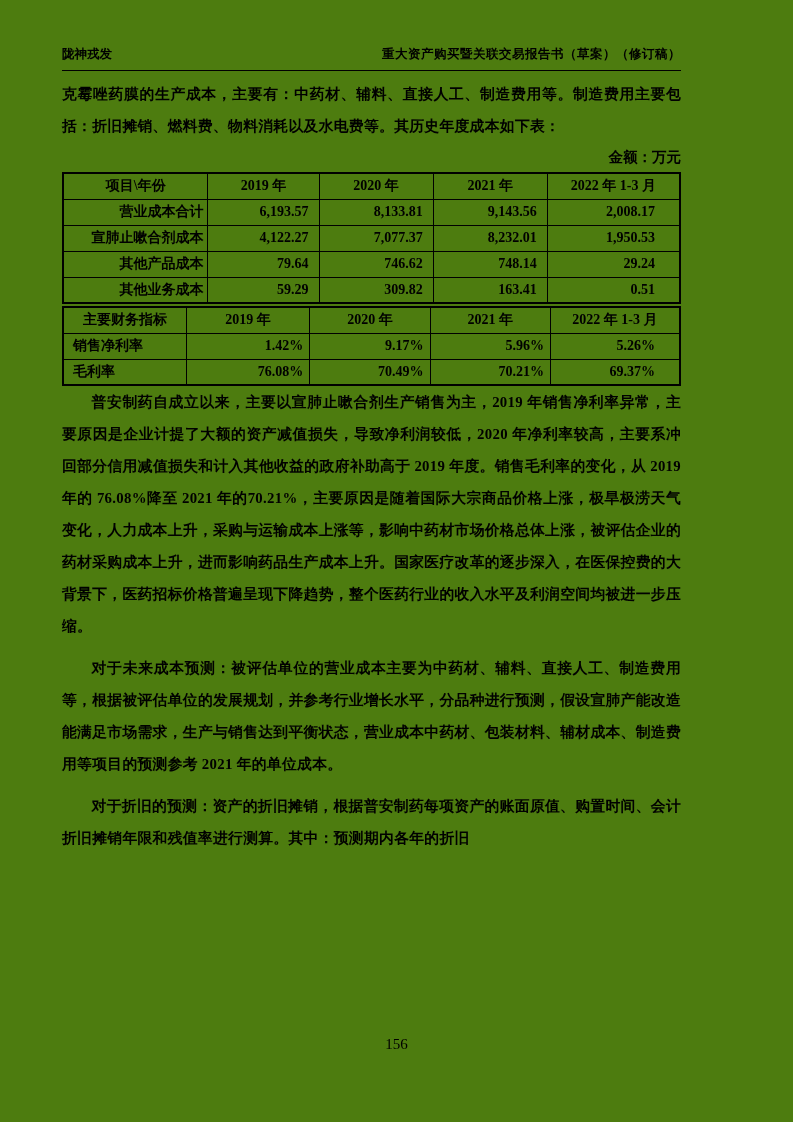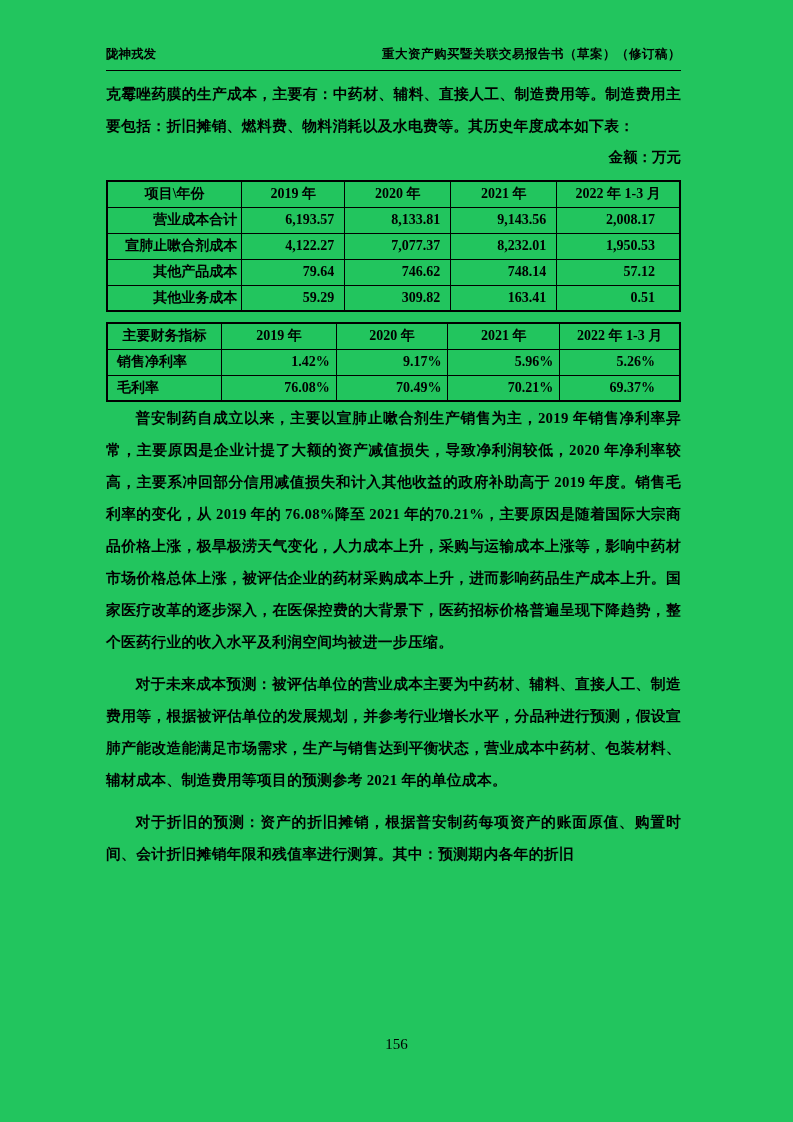--- a/index.html
+++ b/index.html
@@ -8,22 +8,22 @@
     width: 793px;
     height: 1122px;
     position: relative;
     font-family: "Liberation Serif", "DejaVu Serif", serif;
     color: #000;
     overflow: hidden;
   }
   .page {
     position: absolute;
     inset: 0;
-    padding: 46px 112px 0 106px;
-    background: #22c55e;
+    padding: 46px 112px 0 62px;
+    background: #4d7c0f;
   }
   .doc-header {
     display: flex;
     justify-content: space-between;
     align-items: flex-end;
     font-size: 12.5px;
     font-weight: 700;
     padding-bottom: 7px;
     border-bottom: 1.5px solid #000;
   }
@@ -45,21 +45,21 @@
     line-height: 26px;
     margin-top: 2px;
   }
   table {
     width: 100%;
     border-collapse: collapse;
     table-layout: fixed;
     font-size: 14px;
     font-weight: 700;
     border: 2px solid #000;
-    margin-top: 10px;
+    margin-top: 2px;
   }
   th, td {
     border: 1px solid #000;
     height: 26px;
     padding: 0 4px;
     overflow: hidden;
     white-space: nowrap;
   }
   th { text-align: center; font-weight: 700; }
   td.label-cell { text-align: right; }
@@ -123,21 +123,21 @@
         <td class="num-cell">4,122.27</td>
         <td class="num-cell">7,077.37</td>
         <td class="num-cell">8,232.01</td>
         <td class="num-cell">1,950.53</td>
       </tr>
       <tr>
         <td class="label-cell">其他产品成本</td>
         <td class="num-cell">79.64</td>
         <td class="num-cell">746.62</td>
         <td class="num-cell">748.14</td>
-        <td class="num-cell">57.12</td>
+        <td class="num-cell">29.24</td>
       </tr>
       <tr>
         <td class="label-cell">其他业务成本</td>
         <td class="num-cell">59.29</td>
         <td class="num-cell">309.82</td>
         <td class="num-cell">163.41</td>
         <td class="num-cell">0.51</td>
       </tr>
     </tbody>
   </table>

